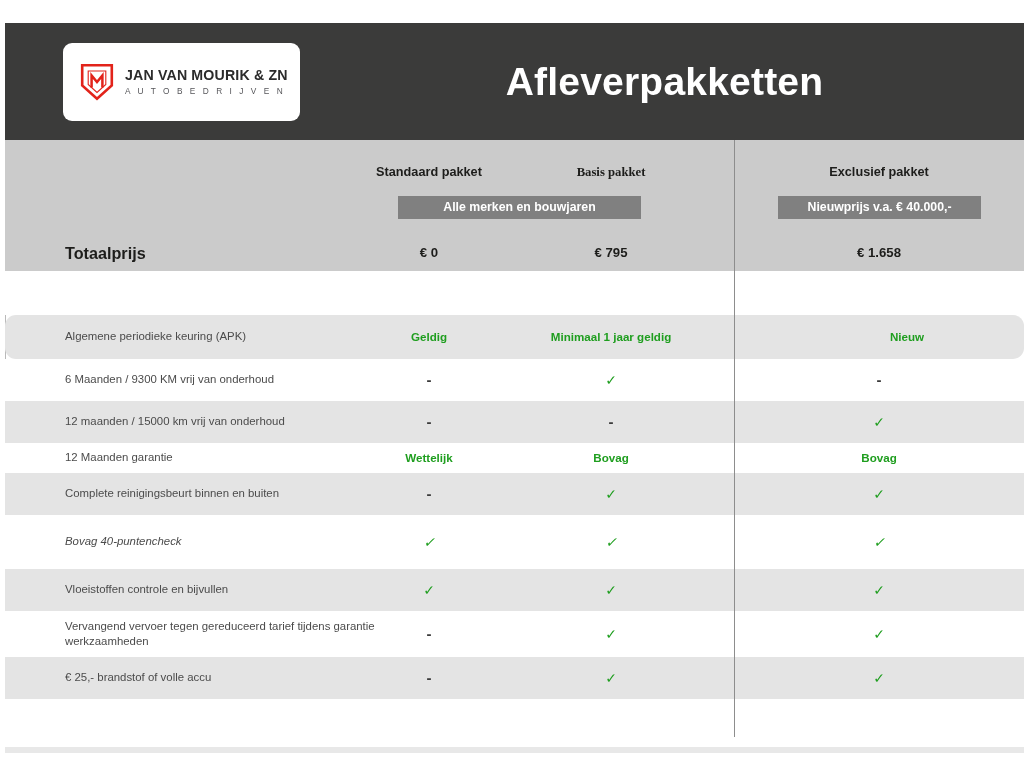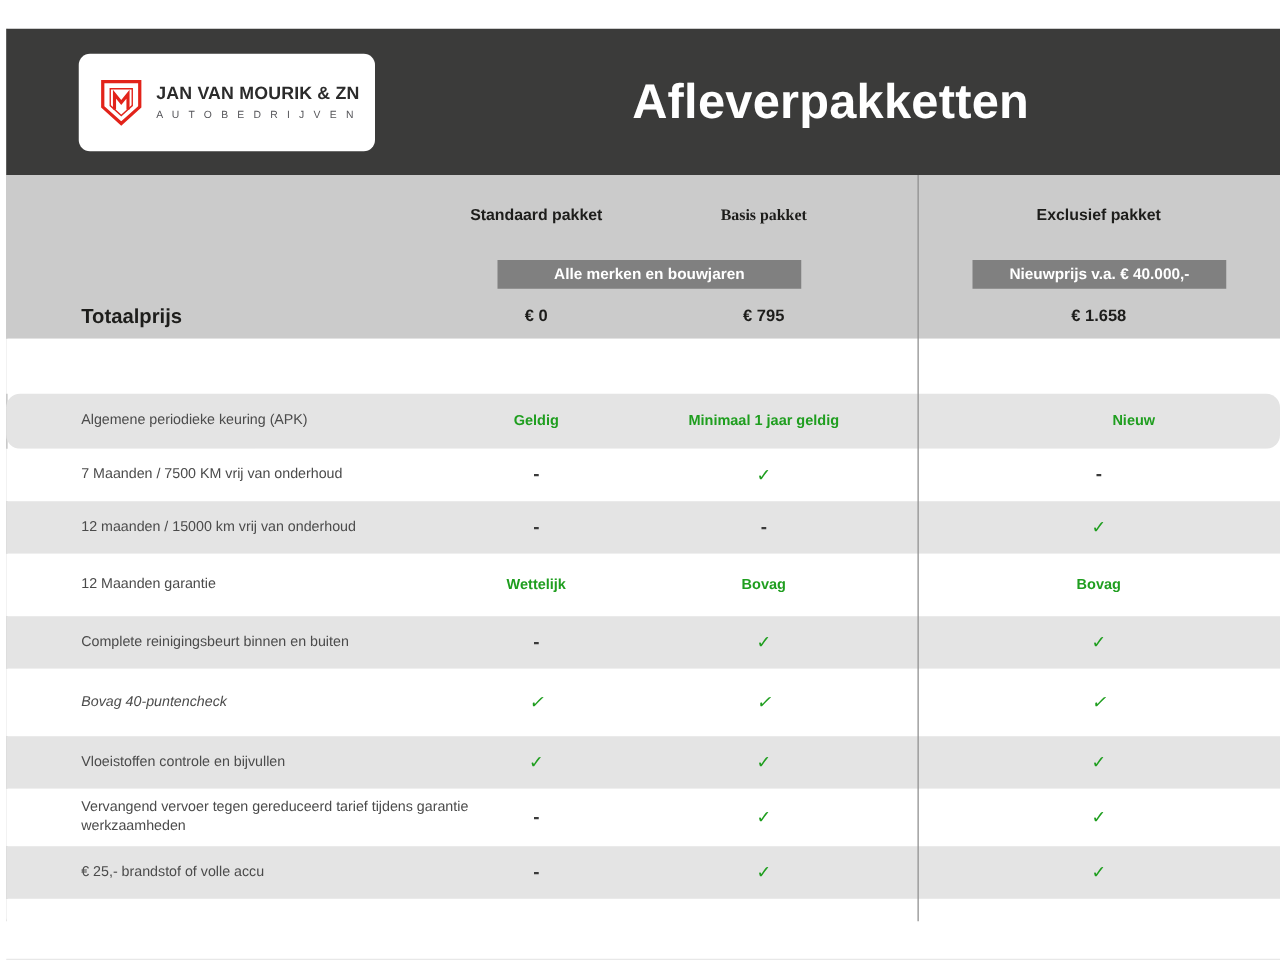--- a/index.html
+++ b/index.html
@@ -130,21 +130,21 @@
     right: 0;
     text-align: center;
     font-size: 12.7px;
     font-weight: bold;
     color: #1d1d1b;
     white-space: nowrap;
   }
 
   .badge {
     position: absolute;
-    top: 68px;
+    top: 56px;
     background: #808080;
     color: #ffffff;
     font-size: 12.3px;
     font-weight: bold;
     text-align: center;
     padding: 5px 10px 6px;
     box-sizing: border-box;
     white-space: nowrap;
     line-height: 1;
   }
@@ -307,32 +307,32 @@
 
   <div class="rows" id="rows">
     <div class="spacer-row"></div>
   <div class="frow alt" style="height: 44px; border-radius: 11px;">
         <div class="fname">Algemene periodieke keuring (APK)</div>
         <div class="fcell" style="left: 356px; width: 136px;">Geldig</div>
         <div class="fcell" style="left: 527px; width: 158px;">Minimaal 1 jaar geldig</div>
         <div class="fcell" style="left: 729px; width: 290px; padding-left: 28px;">Nieuw</div>
       </div>
       <div class="frow plain" style="height: 42px;">
-        <div class="fname">7 Maanden / 7500 KM vrij van onderhoud</div>
+        <div class="fname">6 Maanden / 9300 KM vrij van onderhoud</div>
         <div class="fcell dash" style="left: 356px; width: 136px;">-</div>
         <div class="fcell check" style="left: 527px; width: 158px;">✓</div>
         <div class="fcell dash" style="left: 729px; width: 290px;">-</div>
       </div>
       <div class="frow alt" style="height: 42px;">
         <div class="fname">12 maanden / 15000 km vrij van onderhoud</div>
         <div class="fcell dash" style="left: 356px; width: 136px;">-</div>
         <div class="fcell dash" style="left: 527px; width: 158px;">-</div>
         <div class="fcell check" style="left: 729px; width: 290px;">✓</div>
       </div>
-      <div class="frow plain" style="height: 50px;">
+      <div class="frow plain" style="height: 30px;">
         <div class="fname">12 Maanden  garantie</div>
         <div class="fcell" style="left: 356px; width: 136px;">Wettelijk</div>
         <div class="fcell" style="left: 527px; width: 158px;">Bovag</div>
         <div class="fcell" style="left: 729px; width: 290px;">Bovag</div>
       </div>
       <div class="frow alt" style="height: 42px;">
         <div class="fname">Complete reinigingsbeurt binnen en buiten</div>
         <div class="fcell dash" style="left: 356px; width: 136px;">-</div>
         <div class="fcell check" style="left: 527px; width: 158px;">✓</div>
         <div class="fcell check" style="left: 729px; width: 290px;">✓</div>

